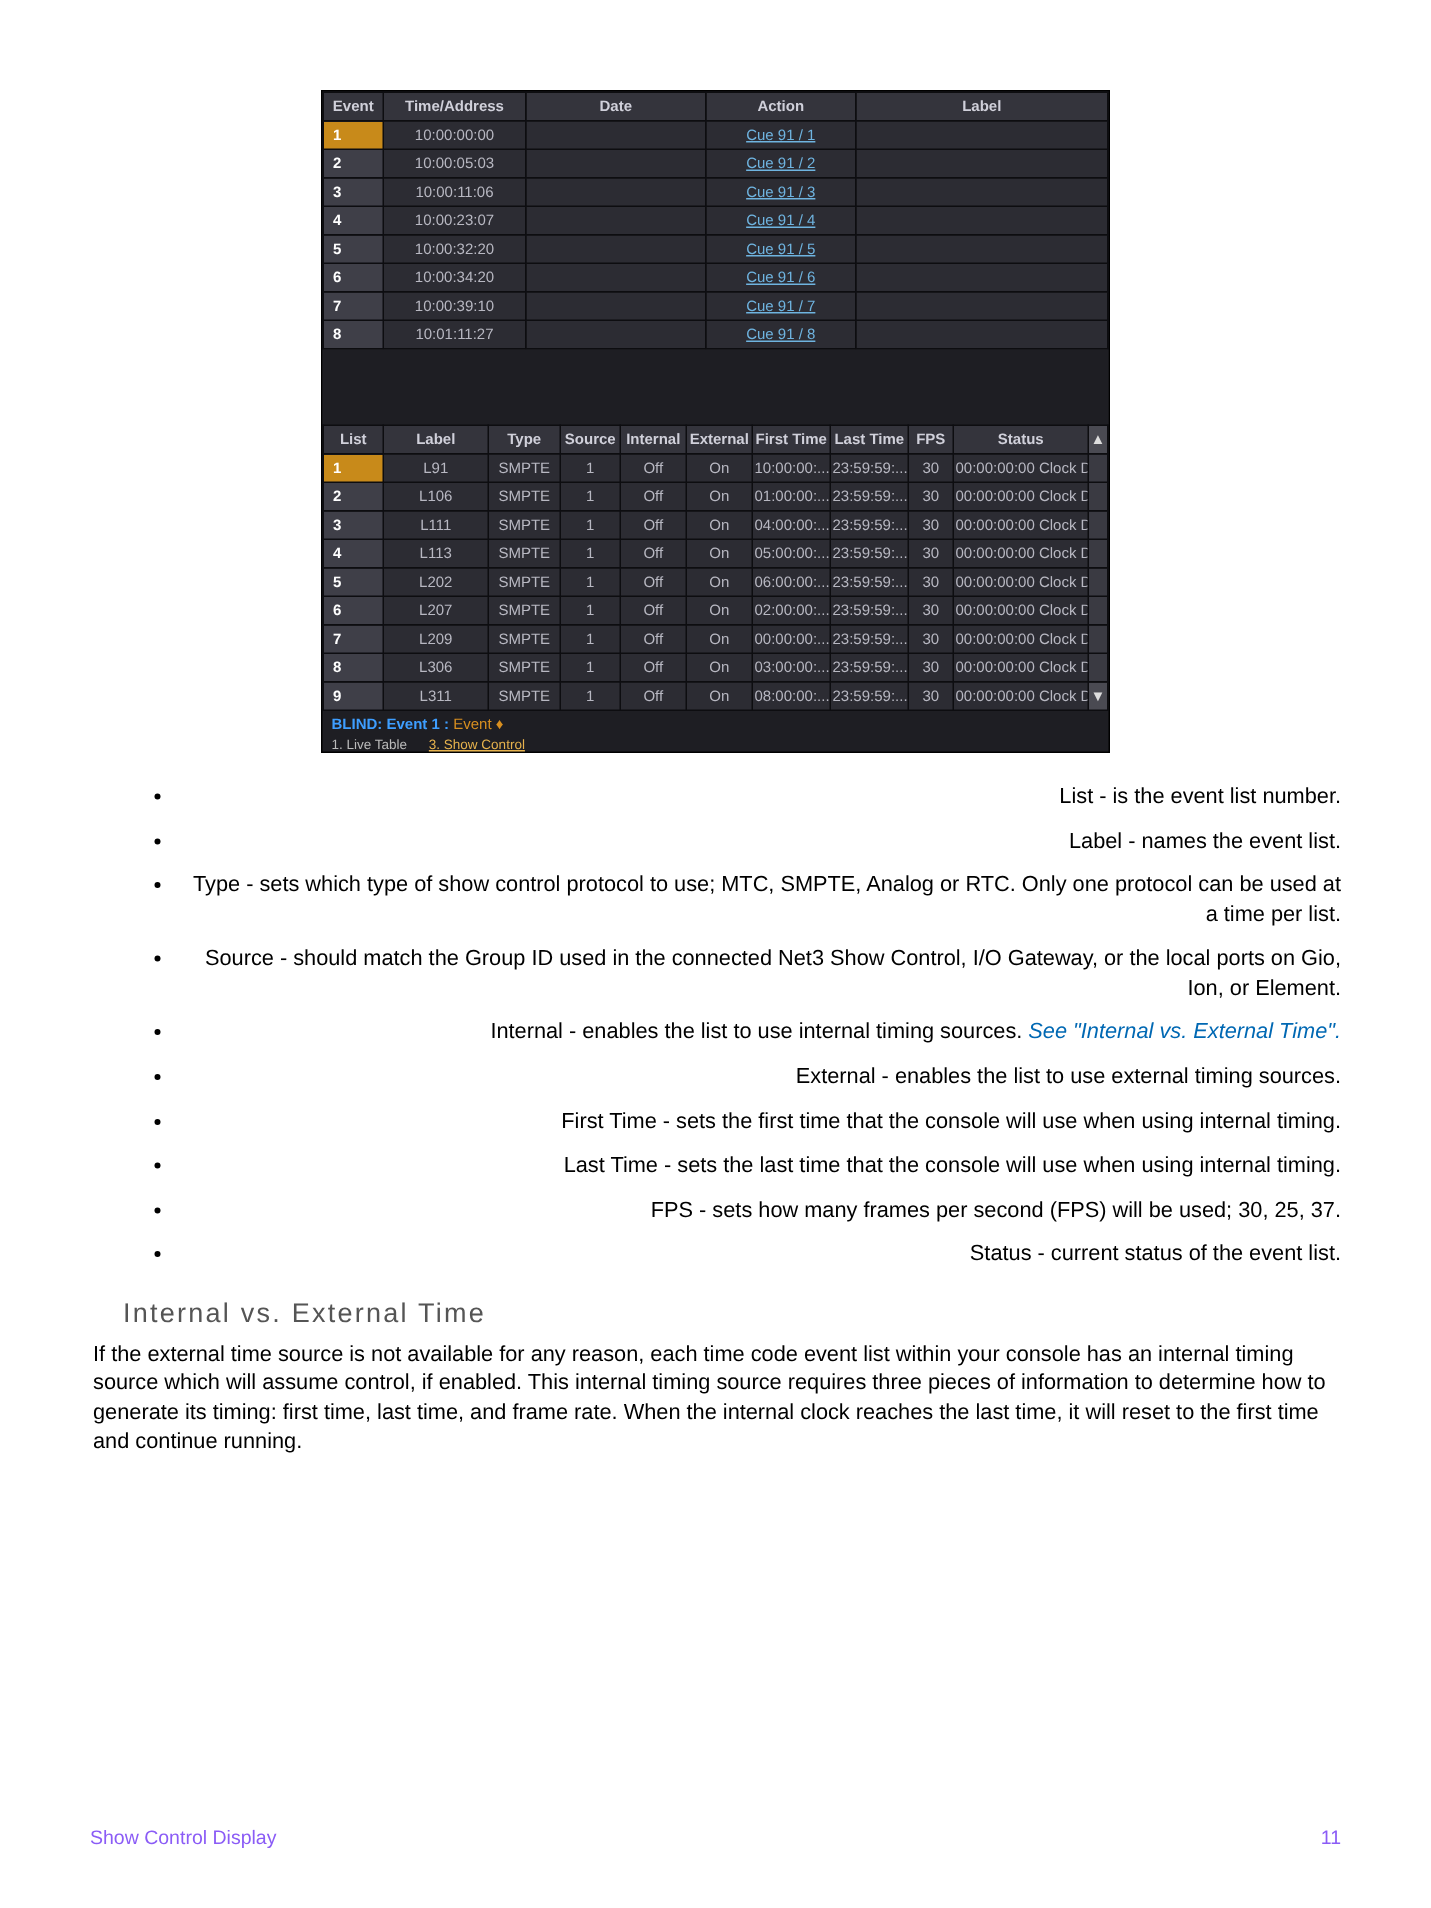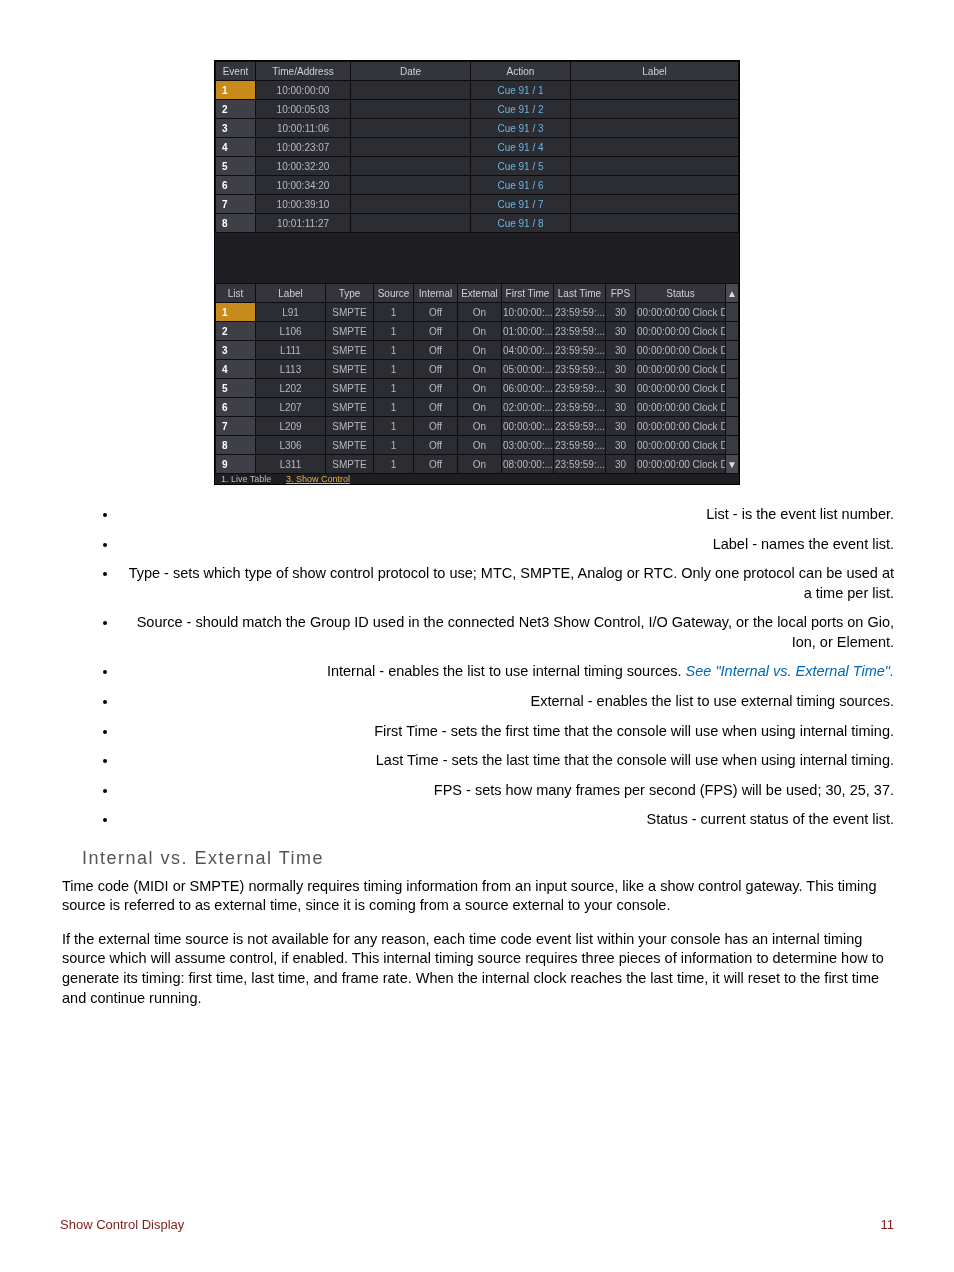--- a/index.html
+++ b/index.html
@@ -56,21 +56,21 @@
     height: 16px;
     font-size: 10px;
     overflow: hidden;
     white-space: nowrap;
     color: #b8b8c2;
     background: #2c2c33;
   }
   table.grid th {
     background: #34343c;
     color: #d0d0da;
-    font-weight: normal;
+    font-weight: bold;
   }
   .col-event   { width: 40px; }
   .col-time    { width: 95px; }
   .col-date    { width: 120px; }
   .col-action  { width: 100px; }
   .col-label   { width: auto; }
 
   .idx-cell {
     background:#3f3f48 !important;
     color:#fff !important;
@@ -78,21 +78,21 @@
     text-align:left !important;
     padding-left:6px;
   }
   .idx-sel {
     background:#c88a1a !important;
     color:#fff !important;
     text-align:left !important;
     padding-left:6px;
     font-weight:bold;
   }
-  .act-cell { color:#6fb4e0 !important; }
+  .act-cell { color:#6fb4e0 !important;text-decoration:underline; }
 
   .gap { height: 50px; background:#1e1e23; }
 
   
   .c-list   { width:40px; }
   .c-label  { width:70px; }
   .c-type   { width:48px; }
   .c-src    { width:40px; }
   .c-int    { width:44px; }
   .c-ext    { width:44px; }
@@ -150,21 +150,21 @@
     padding: 0 2px;
   }
 
   .footer {
     position:absolute;
     bottom:40px;
     left:60px; right:60px;
     display:flex;
     justify-content:space-between;
     font-size:13px;
-    color:#7f1d1d;
+    color:#8b5cf6;
   }
 </style>
 </head>
 <body>
 
 <div class="page">
 
   <div class="shot">
 
     <table class="grid">
@@ -388,20 +388,24 @@
             <td>On</td>
             <td>08:00:00:...</td>
             <td>23:59:59:...</td>
             <td>30</td>
             <td>00:00:00:00 Clock Dis...</td>
             <td class="scroll-dn">▼</td>
           </tr>
         </tbody>
     </table>
 
+    <div class="shot-bottom">
+      <span class="blind">BLIND: Event  1 :</span>
+      <span class="evlbl">Event ♦</span>
+    </div>
     <div class="shot-tabs">
       <span class="tab1">1. Live Table</span>
       <span class="tab2">3. Show Control</span>
     </div>
   </div>
 
   <ul class="doc">
     <li>
       <span>List - is the event list number.</span>
     </li>
@@ -412,20 +416,19 @@
       <span>Internal - enables the list to use internal timing sources. </span><span class="link">See "Internal vs. External Time".</span>
     </li>
     <li>External - enables the list to use external timing sources.</li>
     <li>First Time - sets the first time that the console will use when using internal timing.</li>
     <li>Last Time - sets the last time that the console will use when using internal timing.</li>
     <li>FPS - sets how many frames per second (FPS) will be used; 30, 25, 37.</li>
     <li>Status - current status of the event list.</li>
   </ul>
 
   <h3 class="sec">Internal vs. External Time</h3>
-  <p class="body">Time code (MIDI or SMPTE) normally requires timing information from an input source, like a show control gateway. This timing source is referred to as external time, since it is coming from a source external to your console.</p>
   <p class="body">If the external time source is not available for any reason, each time code event list within your console has an internal timing source which will assume control, if enabled. This internal timing source requires three pieces of information to determine how to generate its timing: first time, last time, and frame rate. When the internal clock reaches the last time, it will reset to the first time and continue running.</p>
 
   <div class="footer">
     <span>Show Control Display</span>
     <span>11</span>
   </div>
 </div>
 
 </body></html>

